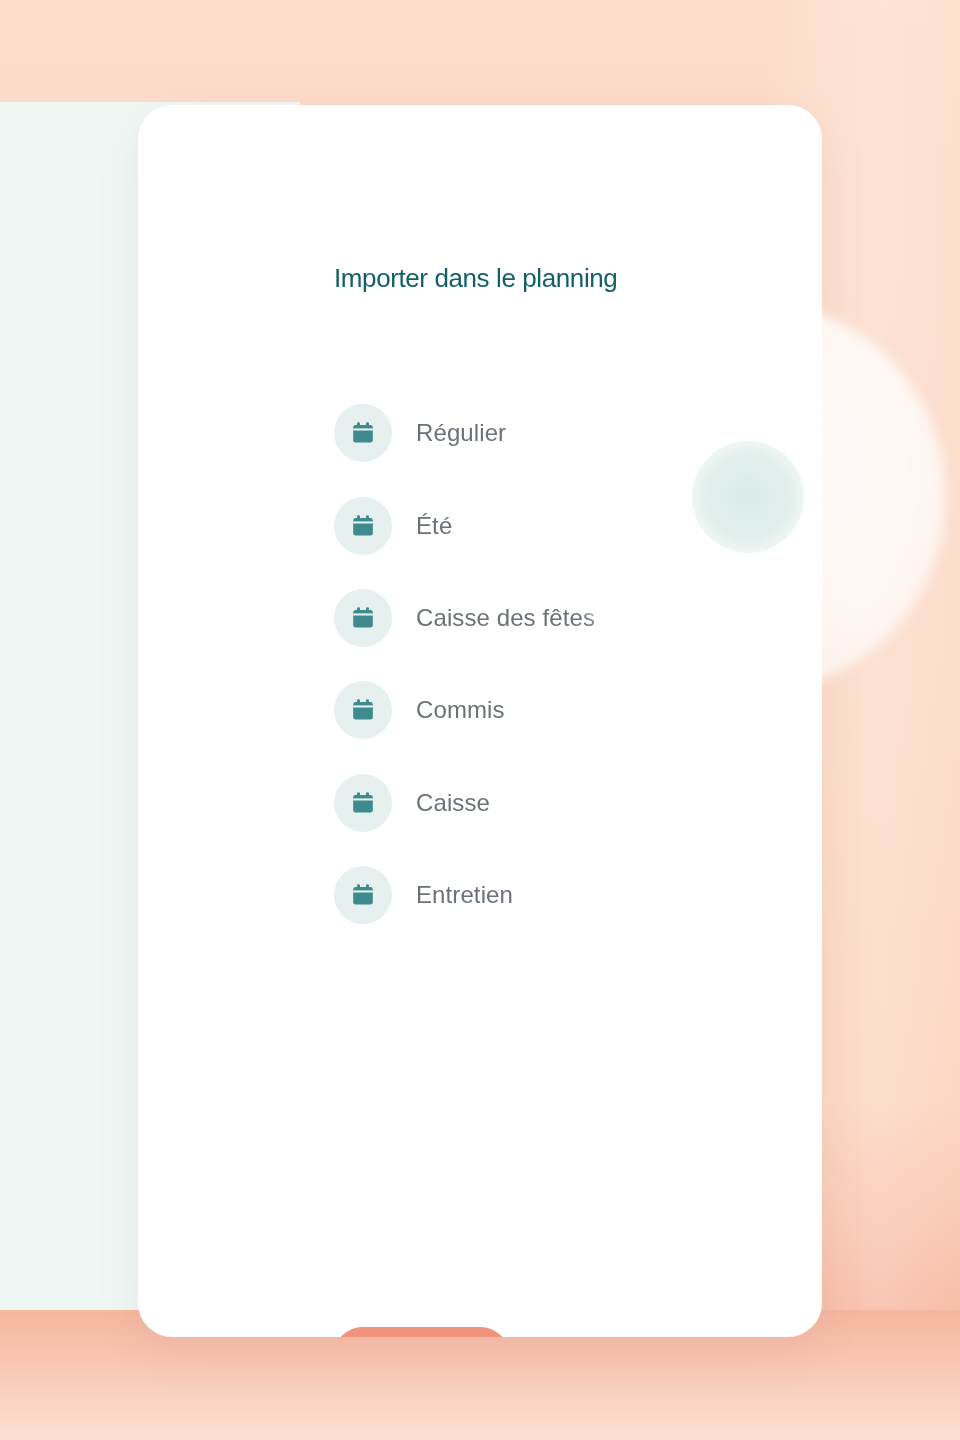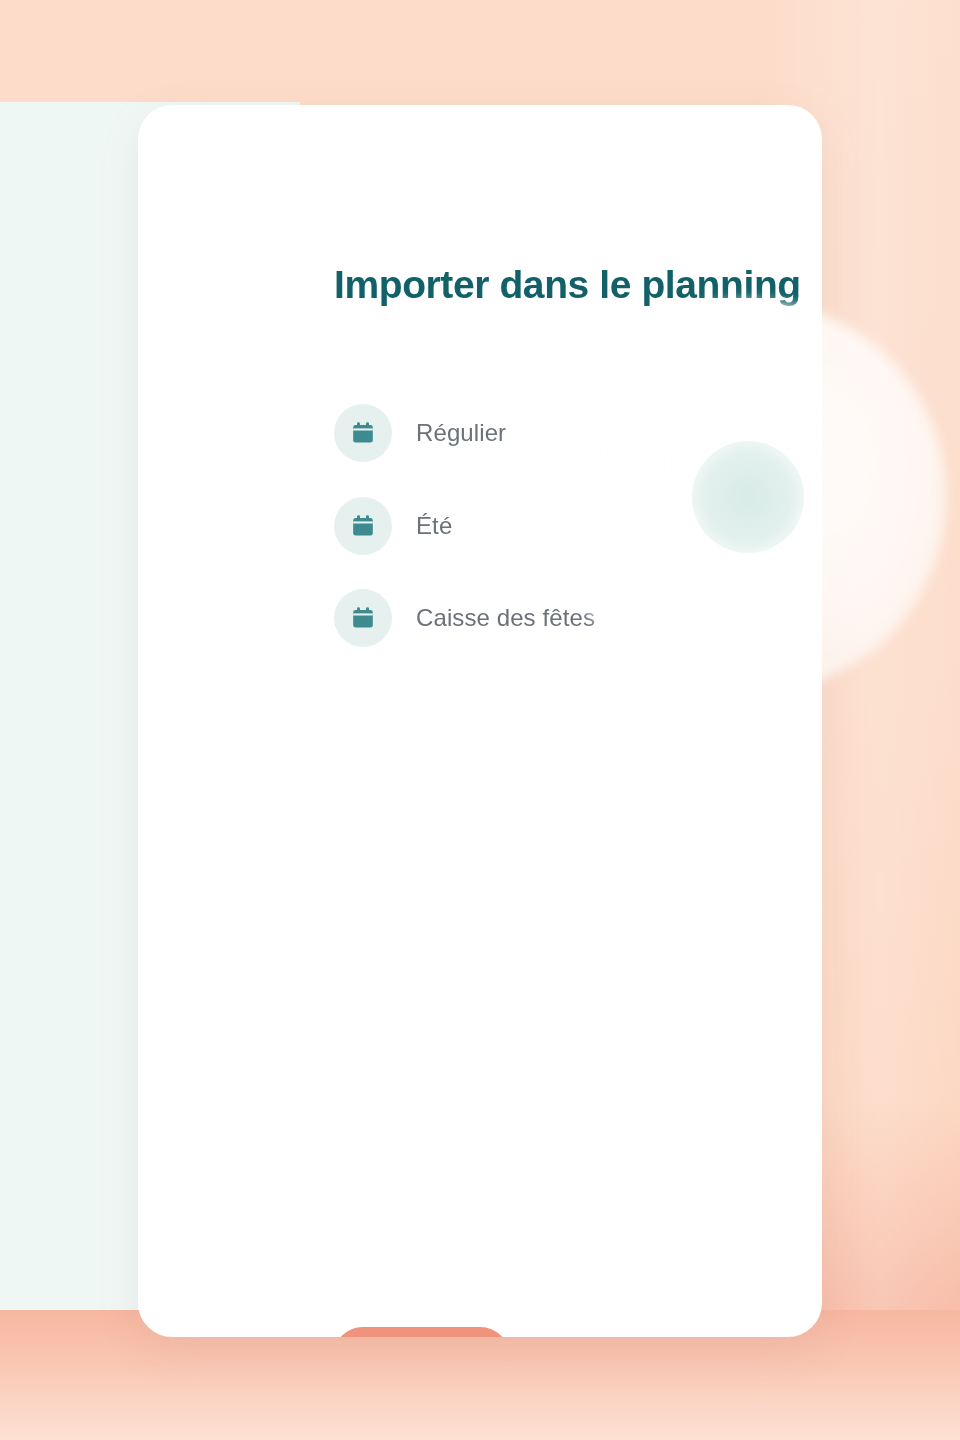--- a/index.html
+++ b/index.html
@@ -115,22 +115,22 @@
       rgba(235,245,242,0.45) 80%,
       rgba(255,255,255,0.0) 100%);
     pointer-events: none;
   }
 
   
   #page-title {
     position: absolute;
     left: 196px;
     top: 158px;
-    font-size: 39px;
-    font-weight: 700;
+    font-size: 26px;
+    font-weight: 400;
     letter-spacing: -0.4px;
     color: #126169;
     white-space: nowrap;
   }
 
   
   #option-list {
     position: absolute;
     left: 196px;
     top: 282px;
@@ -225,19 +225,52 @@
         <span class="option-icon-wrap">
           <svg class="cal-icon" width="26" height="26" viewBox="0 0 26 26" aria-hidden="true">
             <rect x="7" y="2.2" width="3" height="5" rx="1.4" fill="#3d8a8f"></rect>
             <rect x="16" y="2.2" width="3" height="5" rx="1.4" fill="#3d8a8f"></rect>
             <rect x="3.2" y="5" width="19.6" height="17.6" rx="2.4" fill="#3d8a8f"></rect>
             <rect x="3.2" y="8.4" width="19.6" height="2.1" fill="#eaf3f1"></rect>
           </svg>
         </span>
         <span class="option-label">Caisse des fêtes</span>
       </div>
+      <div class="option-row">
+        <span class="option-icon-wrap">
+          <svg class="cal-icon" width="26" height="26" viewBox="0 0 26 26" aria-hidden="true">
+            <rect x="7" y="2.2" width="3" height="5" rx="1.4" fill="#3d8a8f"></rect>
+            <rect x="16" y="2.2" width="3" height="5" rx="1.4" fill="#3d8a8f"></rect>
+            <rect x="3.2" y="5" width="19.6" height="17.6" rx="2.4" fill="#3d8a8f"></rect>
+            <rect x="3.2" y="8.4" width="19.6" height="2.1" fill="#eaf3f1"></rect>
+          </svg>
+        </span>
+        <span class="option-label">Commis</span>
+      </div>
+      <div class="option-row">
+        <span class="option-icon-wrap">
+          <svg class="cal-icon" width="26" height="26" viewBox="0 0 26 26" aria-hidden="true">
+            <rect x="7" y="2.2" width="3" height="5" rx="1.4" fill="#3d8a8f"></rect>
+            <rect x="16" y="2.2" width="3" height="5" rx="1.4" fill="#3d8a8f"></rect>
+            <rect x="3.2" y="5" width="19.6" height="17.6" rx="2.4" fill="#3d8a8f"></rect>
+            <rect x="3.2" y="8.4" width="19.6" height="2.1" fill="#eaf3f1"></rect>
+          </svg>
+        </span>
+        <span class="option-label">Caisse</span>
+      </div>
+      <div class="option-row">
+        <span class="option-icon-wrap">
+          <svg class="cal-icon" width="26" height="26" viewBox="0 0 26 26" aria-hidden="true">
+            <rect x="7" y="2.2" width="3" height="5" rx="1.4" fill="#3d8a8f"></rect>
+            <rect x="16" y="2.2" width="3" height="5" rx="1.4" fill="#3d8a8f"></rect>
+            <rect x="3.2" y="5" width="19.6" height="17.6" rx="2.4" fill="#3d8a8f"></rect>
+            <rect x="3.2" y="8.4" width="19.6" height="2.1" fill="#eaf3f1"></rect>
+          </svg>
+        </span>
+        <span class="option-label">Entretien</span>
+      </div>
     </div>
 
   <button id="importer-button">Importer</button>
 </div>
 
 <div id="spotlight-outer"></div>
 <div id="spotlight-inner"></div>
 
 </body></html>

